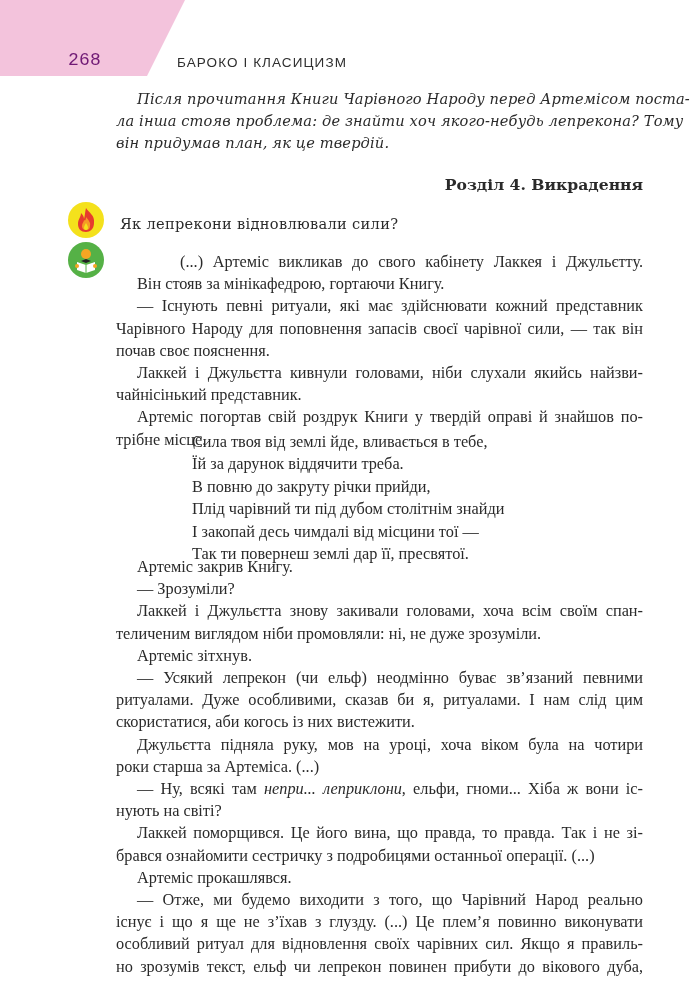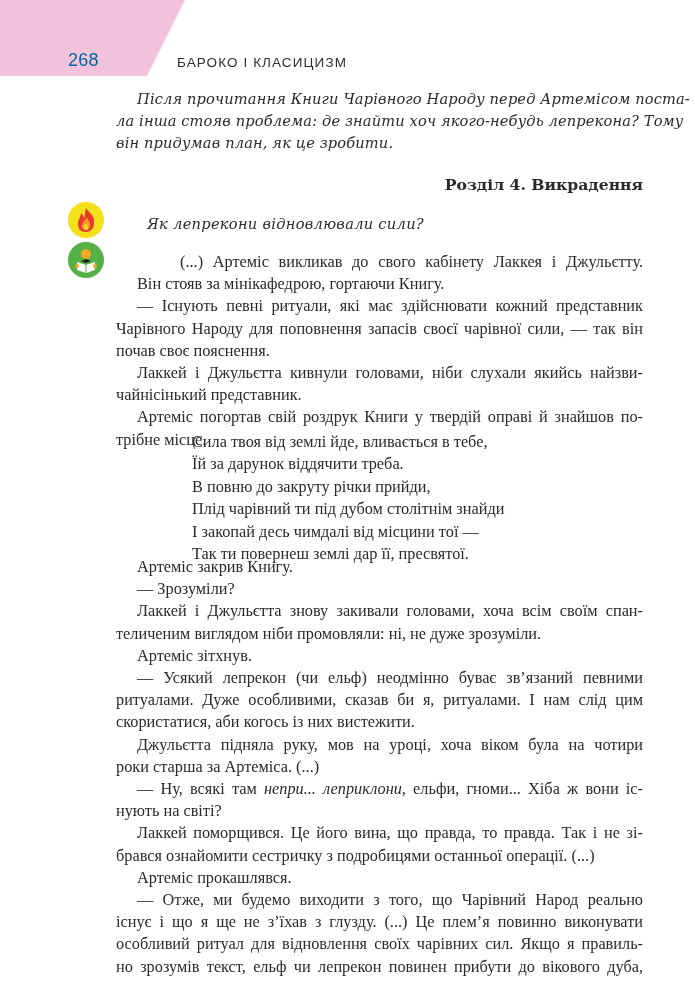--- a/index.html
+++ b/index.html
@@ -21,23 +21,23 @@
       top: 0;
       width: 185px;
       height: 76px;
       background: #f3c3dc;
       clip-path: polygon(0 0, 185px 0, 147px 76px, 0 76px);
     }
     .page-number {
       position: absolute;
       left: 68px;
       top: 50px;
-      font-family: Liberation Sans, sans-serif;
+      font-family: Liberation Mono, monospace;
       font-size: 18px;
-      color: #0369a1;
+      color: #701a75;
       letter-spacing: 0.2px;
     }
     .running-head {
       position: absolute;
       left: 177px;
       top: 55px;
       font-family: "Liberation Sans", "DejaVu Sans", sans-serif;
       font-size: 13.5px;
       letter-spacing: 1.1px;
       color: #2f2f2f;
@@ -76,22 +76,21 @@
     .icon-fire, .icon-reader {
       position: absolute;
       width: 36px;
       height: 36px;
       border-radius: 50%;
     }
     .icon-fire { background: #f4e11c; left: 0; }
     .icon-reader { background: #55b146; left: 0; }
     .question {
       position: absolute;
-      left: 79px;
-      font-style: italic;
+      left: 52px;
       font-family: "DejaVu Serif", serif;
       font-size: 14.6px;
       letter-spacing: 0.3px;
     }
     .poem {
       position: absolute;
       left: 124px;
     }
     .poem .pline {
       display: block;
@@ -108,21 +107,21 @@
 
 <div class="corner"></div>
 <div class="page-number">268</div>
 <div class="running-head">БАРОКО І КЛАСИЦИЗМ</div>
 
 <div class="content">
 
   <div class="block intro" style="top:0;">
     <span class="line italic ind">Після прочитання Книги Чарівного Народу перед Артемісом поста-</span>
     <span class="line italic">ла інша стояв проблема: де знайти хоч якого-небудь лепрекона? Тому</span>
-    <span class="line italic last">він придумав план, як це зробити.</span>
+    <span class="line italic last">він придумав план, як це твердій.</span>
   </div>
 
   <div class="heading" style="top:87px;">Розділ 4. Викрадення</div>
 
   <div class="icon-fire" style="top:114px;">
     <svg width="36" height="36" viewBox="0 0 36 36">
       <path d="M18 6 C21 11 27 13 26 21 C26 27 22 30 18 30 C13 30 10 27 10 22 C10 17 13 15 13 11 C15 13 16 15 16 17 C17 13 17 10 18 6 Z" fill="#e63b2e"></path>
       <path d="M18 15 C20 18 23 20 22 24 C22 27 20 28 18 28 C15 28 14 26 14 24 C14 21 16 20 16 18 C17 19 18 18 18 15 Z" fill="#f59a26"></path>
       <path d="M18 21 C19 23 20 24 20 26 C20 27 19 28 18 28 C17 28 16 27 16 26 C16 24 17 23 18 21 Z" fill="#f4e11c"></path>
     </svg>

